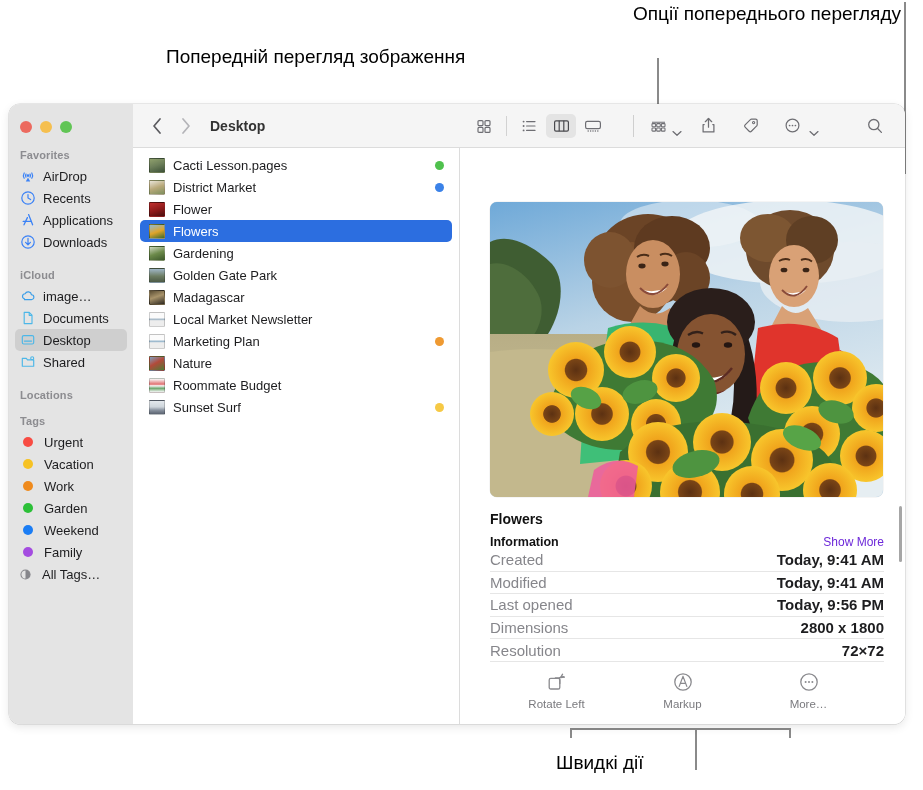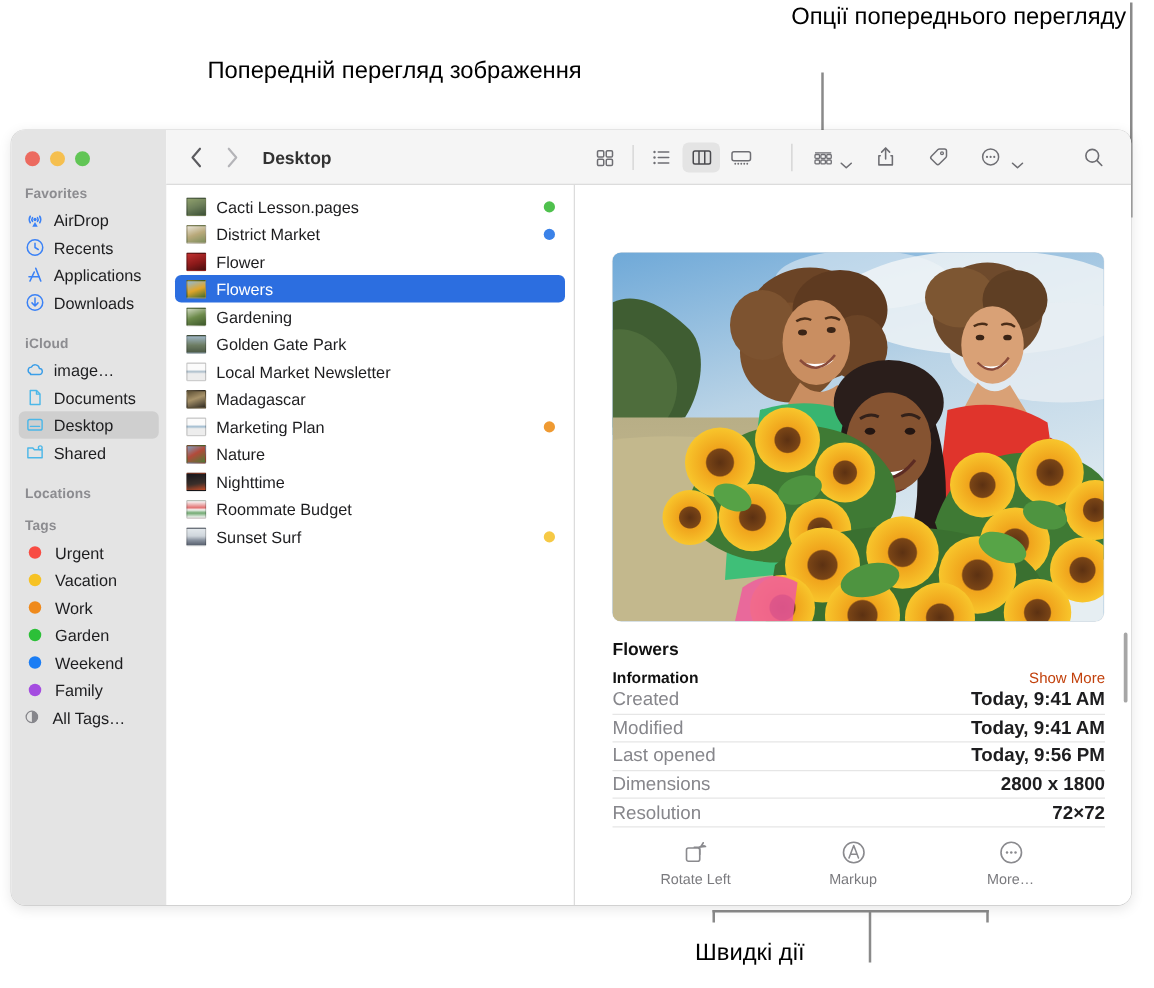--- a/index.html
+++ b/index.html
@@ -174,21 +174,21 @@
   #preview-image svg { display: block; width: 100%; height: 100%; }
 
   #info-block { padding: 14px 21px 0 30px; position: relative; }
   #info-title { font-size: 14px; font-weight: bold; color: #111; }
   #info-sub { font-size: 12.5px; color: #8a8a8e; margin-top: 3px; }
   #info-head-row {
     display: flex; align-items: baseline; justify-content: space-between;
     margin-top: 8px;
   }
   #info-head { font-size: 12.5px; font-weight: bold; color: #111; }
-  #show-more { font-size: 12px; color: #c2410c; }
+  #show-more { font-size: 12px; color: #6d28d9; }
   .info-row {
     display: flex; justify-content: space-between; align-items: center;
     height: 22.6px;
     border-bottom: 0.5px solid #e6e6e6;
     font-size: 15px;
   }
   .info-row:first-of-type { border-top: 0.5px solid #e6e6e6; }
   .info-key { color: #86868b; }
   .info-val { color: #1d1d1f; font-weight: bold; }
 
@@ -537,44 +537,40 @@
             <span class="file-icon" style="background:linear-gradient(160deg,#cfd8c0 0%,#6c8a4a 50%,#3e5a2c 100%)"></span>
             <span class="file-name">Gardening</span>
           </div>
 
           <div class="file-row">
             <span class="file-icon" style="background:linear-gradient(180deg,#9fb6c6 0%,#6d7d63 55%,#4c5a46 100%)"></span>
             <span class="file-name">Golden Gate Park</span>
           </div>
 
           <div class="file-row">
+            <span class="file-icon" style="background:linear-gradient(160deg,#5b4e34 0%,#a8936a 45%,#2f2a22 100%)"></span>
+            <span class="file-name">Madagascar</span>
+          </div>
+
+          <div class="file-row">
             <span class="file-icon" style="background:linear-gradient(180deg,#fbfbfb 0%,#fbfbfb 38%,#9fb4c4 48%,#ededed 60%,#ededed 100%)"></span>
             <span class="file-name">Local Market Newsletter</span>
-          </div>
-
-          <div class="file-row">
-            <span class="file-icon" style="background:linear-gradient(160deg,#5b4e34 0%,#a8936a 45%,#2f2a22 100%)"></span>
-            <span class="file-name">Madagascar</span>
           </div>
 
           <div class="file-row">
             <span class="file-icon" style="background:linear-gradient(180deg,#fbfbfb 0%,#fbfbfb 38%,#8fb0c8 48%,#ededed 60%,#ededed 100%)"></span>
             <span class="file-name">Marketing Plan</span>
             <span class="file-tag" style="background:#ef9a32"></span>
           </div>
 
           <div class="file-row">
             <span class="file-icon" style="background:linear-gradient(150deg,#7fa0c0 0%,#b34a3a 45%,#4c7a35 100%)"></span>
             <span class="file-name">Nature</span>
           </div>
 
-          <div class="file-row">
-            <span class="file-icon" style="background:linear-gradient(170deg,#17161c 0%,#3a2f2a 60%,#c24b28 100%)"></span>
-            <span class="file-name">Nighttime</span>
-          </div>
 
           <div class="file-row">
             <span class="file-icon" style="background:linear-gradient(180deg,#f8f8f8 0%,#e27070 40%,#f6f6f6 52%,#6fa86f 72%,#f6f6f6 100%)"></span>
             <span class="file-name">Roommate Budget</span>
           </div>
 
           <div class="file-row">
             <span class="file-icon" style="background:linear-gradient(180deg,#e3e8ec 0%,#cfd6dc 45%,#8a93a0 70%,#5a6270 100%)"></span>
             <span class="file-name">Sunset Surf</span>
             <span class="file-tag" style="background:#f6c945"></span>

